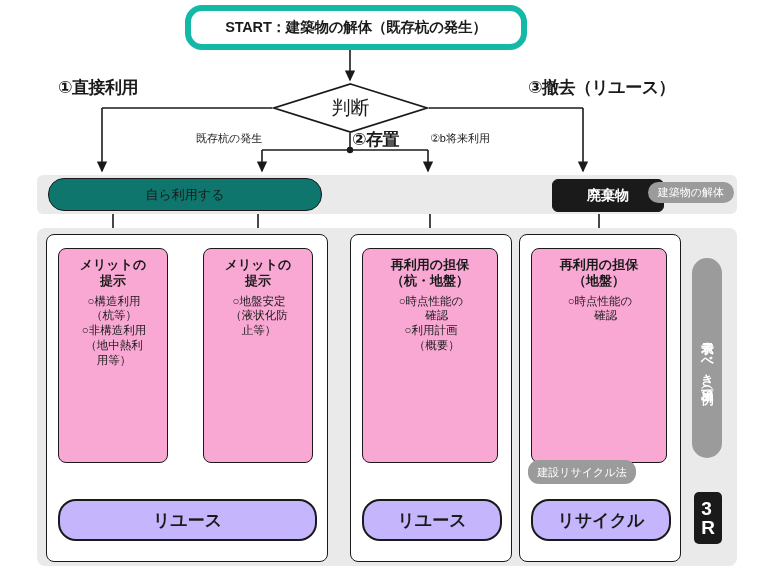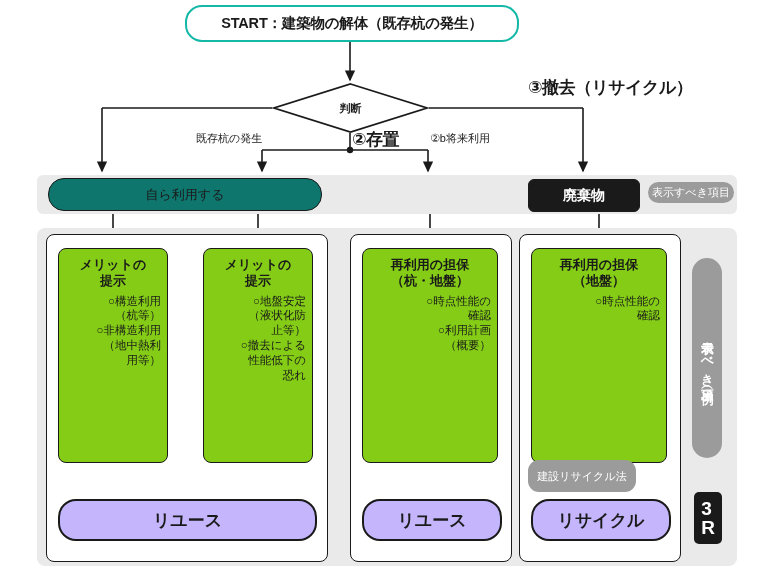--- a/index.html
+++ b/index.html
@@ -25,21 +25,21 @@
     position: absolute;
     left: 0; top: 0;
     width: 777px; height: 573px;
     pointer-events: none;
   }
 
   
   .start-box {
     left: 185px; top: 5px;
     width: 330px; height: 33px;
-    border: 2px solid #14b8a6;
+    border: 6px solid #14b8a6;
     border-radius: 17px;
     background: #ffffff;
     display: flex;
     align-items: center;
     justify-content: center;
     font-size: 14.5px;
     font-weight: bold;
     letter-spacing: -0.2px;
   }
 
@@ -48,22 +48,22 @@
     left: 272px; top: 83px;
     width: 157px; height: 50px;
   }
   .diamond-label {
     position: absolute;
     left: 0; top: 0;
     width: 157px; height: 50px;
     display: flex;
     align-items: center;
     justify-content: center;
-    font-size: 11px;
-    font-weight: bold;
+    font-size: 19px;
+    font-weight: normal;
   }
 
   
   .branch-title {
     font-size: 17px;
     font-weight: bold;
     letter-spacing: -0.5px;
     white-space: nowrap;
   }
   #branch1 { left: 58px; top: 76px; }
@@ -95,39 +95,39 @@
     background: #0f766e;
     display: flex;
     align-items: center;
     justify-content: center;
     font-size: 13px;
     top: 178px;
   }
   #box-self  { left: 48px;  width: 272px; }
   #box-sell  { left: 356px; width: 146px; }
   #box-waste {
-    left: 528px; width: 110px; height: 31px;
+    left: 552px; width: 110px; height: 31px;
     background: #1a1a1a; color: #ffffff;
     border: 1.5px solid #1a1a1a; border-radius: 6px;
     font-weight: bold; font-size: 14px;
     display: flex; align-items: center; justify-content: center;
     top: 179px;
   }
   .pill-grey {
     background: #9b9b9b;
     color: #ffffff;
     border-radius: 11px;
     font-size: 11px;
     display: flex;
     align-items: center;
     justify-content: center;
     white-space: nowrap;
   }
   #pill-waste-law { left: 648px; top: 182px; width: 86px; height: 21px; }
-  #pill-recycle-law { left: 528px; top: 460px; width: 108px; height: 32px; }
+  #pill-recycle-law { left: 528px; top: 460px; width: 108px; height: 24px; }
 
   
   .panel-grey {
     left: 37px; top: 228px;
     width: 700px; height: 338px;
     background: #eaeaea;
     border-radius: 8px;
   }
 
   
@@ -139,40 +139,40 @@
     height: 326px;
   }
   #col-a { left: 46px;  width: 280px; }
   #col-b { left: 350px; width: 160px; }
   #col-c { left: 519px; width: 160px; }
 
   
   .inner-box {
     border: 1.5px solid #1a1a1a;
     border-radius: 8px;
-    background: #84cc16;
+    background: #f9a8d4;
     font-size: 11.5px;
     line-height: 1.28;
     padding: 8px 6px 6px 6px;
     box-sizing: border-box;
     text-align: center;
   }
   #inner-a1 { left: 58px;  top: 248px; width: 110px; height: 215px; }
   #inner-a2 { left: 203px; top: 248px; width: 110px; height: 215px; }
   #inner-b  { left: 362px; top: 248px; width: 136px; height: 215px; }
   #inner-c  { left: 531px; top: 248px; width: 136px; height: 215px; }
 
   .inner-head {
     font-weight: bold;
     font-size: 13px;
     line-height: 1.25;
     margin-bottom: 4px;
   }
   .inner-body {
-    text-align: right;
+    text-align: center;
     font-size: 11.5px;
     line-height: 1.3;
     padding-left: 2px;
   }
   .mid-strong {
     font-weight: bold;
     text-align: center;
     font-size: 12px;
     line-height: 1.25;
     margin: 2px 0;
@@ -267,47 +267,47 @@
 
     <polygon points="350.5,84 427,108 350.5,132 274,108" fill="#ffffff" stroke="#1a1a1a" stroke-width="1.8"></polygon>
   </svg>
 
   <div class="abs start-box">START：建築物の解体（既存杭の発生）</div>
 
   <div class="abs diamond-wrap">
     <div class="diamond-label">判断</div>
   </div>
 
-  <div class="abs branch-title" id="branch3">③撤去（リサイクル）</div>
+  <div class="abs branch-title" id="branch1">①直接利用</div>
+  <div class="abs branch-title" id="branch3">③撤去（リユース）</div>
   <div class="abs branch-title" id="branch2">②存置</div>
 
   <div class="abs sub-label" id="sub2a">既存杭の発生</div>
   <div class="abs sub-label" id="sub2b">②b将来利用</div>
 
   <div class="abs grey-band"></div>
 
   <div class="abs row-box" id="box-self">自ら利用する</div>
   <div class="abs" id="box-waste">廃棄物</div>
-  <div class="abs pill-grey" id="pill-waste-law">表示すべき項目</div>
+  <div class="abs pill-grey" id="pill-waste-law">建築物の解体</div>
 
   <div class="abs panel-grey"></div>
 
   <div class="abs col-frame" id="col-a"></div>
   <div class="abs col-frame" id="col-b"></div>
   <div class="abs col-frame" id="col-c"></div>
 
   <div class="abs inner-box" id="inner-a1">
     <div class="inner-head">メリットの<br>提示</div>
     <div class="inner-body">○構造利用<br>（杭等）<br>○非構造利用<br>（地中熱利<br>用等）</div>
   </div>
 
   <div class="abs inner-box" id="inner-a2">
     <div class="inner-head">メリットの<br>提示</div>
     <div class="inner-body">○地盤安定<br>（液状化防<br>止等）</div>
-    <div class="inner-body">○撤去による<br>性能低下の<br>恐れ</div>
   </div>
 
   <div class="abs inner-box" id="inner-b">
     <div class="inner-head">再利用の担保<br>（杭・地盤）</div>
     <div class="inner-body">○時点性能の<br>　確認<br>○利用計画<br>　（概要）</div>
   </div>
 
   <div class="abs inner-box" id="inner-c">
     <div class="inner-head">再利用の担保<br>（地盤）</div>
     <div class="inner-body">○時点性能の<br>　確認</div>

